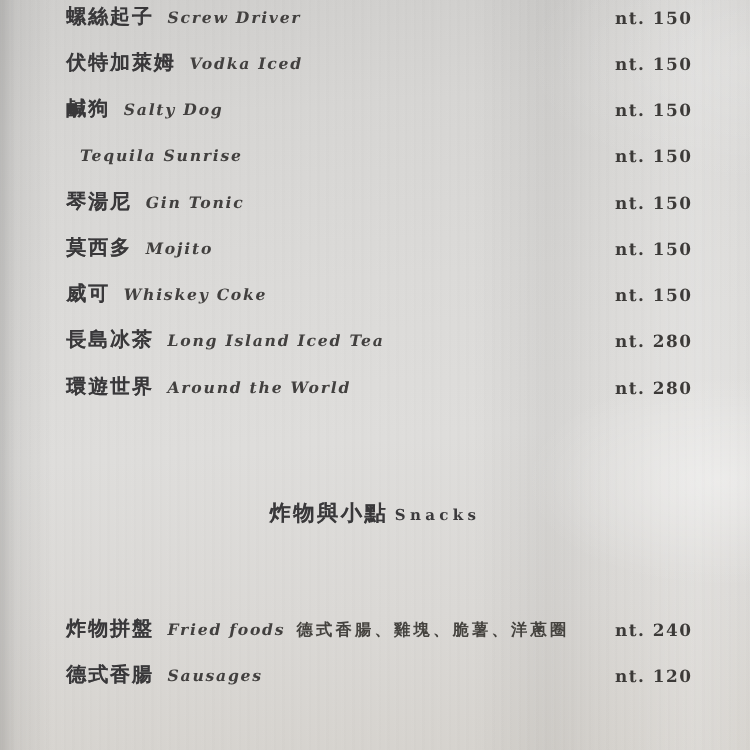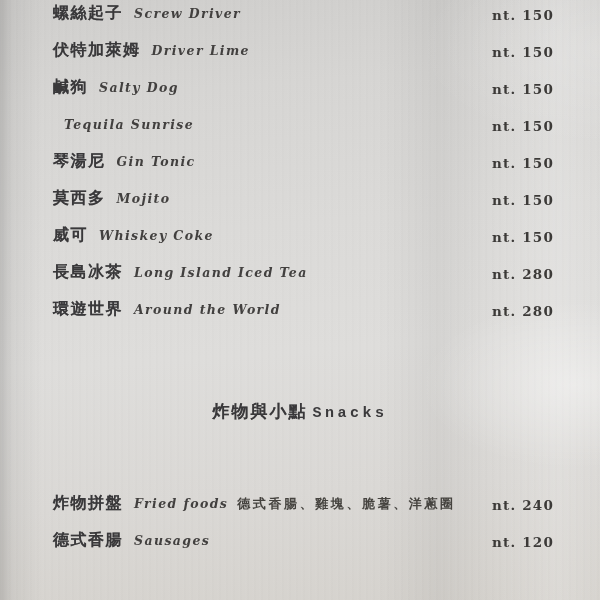--- a/index.html
+++ b/index.html
@@ -45,38 +45,38 @@
   .price {
     position:absolute; left:439px; top:50%; transform:translateY(-44%);
     font-size:13.5px; font-weight:bold; letter-spacing:1.2px; color:#3c3a38;
   }
   .section-header {
     position:absolute; top:396px; left:0; width:100%;
     text-align:center; line-height:30px;
   }
   .section-header .zh { font-size:17px; letter-spacing:2px; }
   .section-header .sec-en {
-    font-size:15px; font-weight:bold; letter-spacing:3.5px; margin-left:0; color:#3b3a3c;font-family:Liberation Mono, monospace;
+    font-size:12px; font-weight:bold; letter-spacing:3.5px; margin-left:0; color:#3b3a3c;
   }
 </style>
 </head>
 <body>
 
 <div class="page">
   <div class="texture"></div>
 
   <div class="rows drinks">
     <div class="row">
       <span class="zh">螺絲起子</span>
       <span class="en">Screw Driver</span>
       <span class="price">nt. 150</span>
     </div>
     <div class="row">
       <span class="zh">伏特加萊姆</span>
-      <span class="en">Driver Lime</span>
+      <span class="en">Vodka Iced</span>
       <span class="price">nt. 150</span>
     </div>
     <div class="row">
       <span class="zh">鹹狗</span>
       <span class="en">Salty Dog</span>
       <span class="price">nt. 150</span>
     </div>
     <div class="row">
       <span class="en">Tequila Sunrise</span>
       <span class="price">nt. 150</span>

